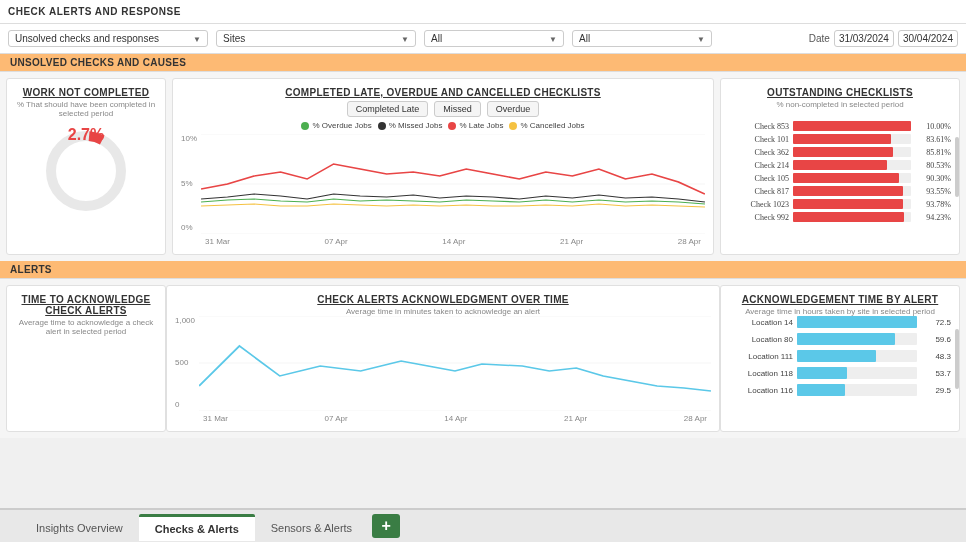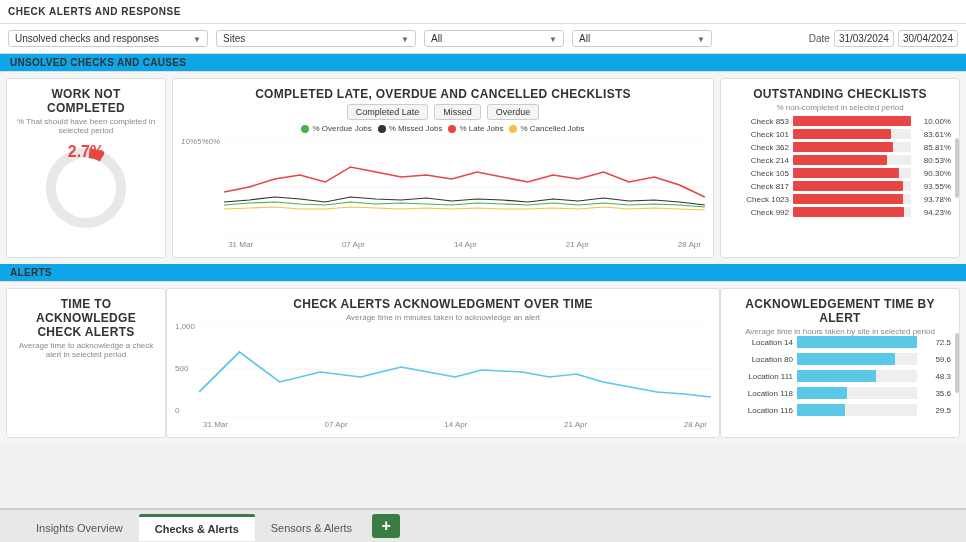--- a/index.html
+++ b/index.html
@@ -8,44 +8,44 @@
     .top-bar { display: flex; align-items: center; background: #fff; border-bottom: 1px solid #ddd; height: 24px; padding: 0 8px; }
     .top-bar-title { font-size: 10px; font-weight: bold; color: #333; letter-spacing: 0.5px; }
 
     .filter-bar { display: flex; align-items: center; background: #fff; border-bottom: 1px solid #ddd; height: 30px; padding: 0 8px; gap: 8px; }
     .filter-select { display: flex; align-items: flex-end; border: 1px solid #ccc; border-radius: 3px; padding: 2px 6px; font-size: 10px; color: #333; background: #fff; min-width: 140px; cursor: pointer; }
     .filter-select-wide { min-width: 200px; }
     .filter-chevron { margin-left: auto; font-size: 8px; color: #666; }
     .date-group { display: flex; align-items: center; gap: 4px; margin-left: auto; font-size: 10px; color: #555; }
     .date-input { border: 1px solid #ccc; border-radius: 3px; padding: 2px 4px; font-size: 10px; color: #333; background: #fff; }
 
-    .section-header { background: #0ea5e9; border-bottom: 1px solid #ddd; padding: 3px 10px; font-size: 10px; font-weight: bold; color: #333; letter-spacing: 0.3px; }
+    .section-header { background: #fdba74; border-bottom: 1px solid #ddd; padding: 3px 10px; font-size: 10px; font-weight: bold; color: #333; letter-spacing: 0.3px; }
 
     
     .upper-section { display: flex; padding: 6px; gap: 6px; background: #f5f5f5; }
 
     
     .card { background: #fff; border: 1px solid #e0e0e0; border-radius: 3px; padding: 8px; }
-    .card-title { font-size: 12px; font-weight: bold; color: #333; text-align: center; letter-spacing: 0.3px; }
+    .card-title { font-size: 10px; font-weight: bold; color: #333; text-align: center; letter-spacing: 0.3px; text-decoration: underline; }
     .card-subtitle { font-size: 8px; color: #888; text-align: center; margin-top: 2px; }
 
     .work-card { width: 160px; flex-shrink: 0; }
     .donut-container { display: flex; justify-content: center; align-items: flex-start; margin: 8px 0; position: relative; width: 90px; height: 90px; margin: 8px auto; }
     .donut-value { position: absolute; font-size: 16px; font-weight: bold; color: #e84545; }
 
     .chart-card { flex: 1; }
     .outstanding-card { width: 240px; flex-shrink: 0; }
 
     .legend { display: flex; gap: 6px; flex-wrap: wrap; justify-content: center; margin: 4px 0; }
     .legend-item { display: flex; align-items: center; gap: 3px; font-size: 8px; color: #444; }
     .legend-dot { width: 8px; height: 8px; border-radius: 50%; }
     .filter-btn { border: 1px solid #ccc; background: #f5f5f5; border-radius: 3px; padding: 2px 8px; font-size: 9px; color: #333; cursor: pointer; }
 
     
-    .outstanding-table { width: 100%; margin-top: 4px; }
+    .outstanding-table { width: 100%; margin-top: 12px; font-family: Liberation Serif, serif; }
     .outstanding-row { display: flex; align-items: center; margin-bottom: 3px; gap: 4px; }
     .outstanding-label { font-size: 8px; color: #444; width: 60px; flex-shrink: 0; text-align: right; }
     .bar-container { flex: 1; background: #eee; height: 10px; border-radius: 1px; position: relative; }
     .bar-fill { height: 100%; background: #e84545; border-radius: 1px; }
     .bar-value { font-size: 8px; color: #444; width: 36px; text-align: right; flex-shrink: 0; }
 
     
     .alerts-section { display: flex; padding: 6px; background: #f5f5f5; }
     .time-card { width: 160px; flex-shrink: 0; }
     .big-number { font-size: 24px; font-weight: bold; color: #5bc8e8; text-align: center; margin: 16px 0; }
@@ -140,21 +140,21 @@
       <div class="legend-item">
         <div class="legend-dot" style="background:#e84545;"></div>
         <span>% Late Jobs</span>
       </div>
       <div class="legend-item">
         <div class="legend-dot" style="background:#f5c242;"></div>
         <span>% Cancelled Jobs</span>
       </div>
     </div>
     <div style="display:flex;">
-      <div style="display:flex; flex-direction:row; justify-content:space-between; padding-right:4px; padding-bottom:14px;font-style:italic;">
+      <div style="display:flex; flex-direction:column; justify-content:space-between; padding-right:4px; padding-bottom:14px;">
         <span class="y-axis-label">10%</span>
         <span class="y-axis-label">5%</span>
         <span class="y-axis-label">0%</span>
       </div>
       <div style="flex:1;">
         <svg width="100%" height="100" viewBox="0 0 380 100" preserveAspectRatio="none">
 
           <line x1="0" y1="0" x2="380" y2="0" stroke="#eee" stroke-width="0.5"></line>
           <line x1="0" y1="50" x2="380" y2="50" stroke="#eee" stroke-width="0.5"></line>
           <line x1="0" y1="100" x2="380" y2="100" stroke="#eee" stroke-width="0.5"></line>
@@ -305,21 +305,21 @@
     <div class="ack-bar-container">
       <div class="ack-bar-fill" style="width:66%;"></div>
     </div>
     <span class="ack-bar-value">48.3</span>
   </div>
         <div class="ack-bar-row">
     <span class="ack-bar-label">Location 118</span>
     <div class="ack-bar-container">
       <div class="ack-bar-fill" style="width:42%;"></div>
     </div>
-    <span class="ack-bar-value">35.6</span>
+    <span class="ack-bar-value">53.7</span>
   </div>
         <div class="ack-bar-row">
     <span class="ack-bar-label">Location 116</span>
     <div class="ack-bar-container">
       <div class="ack-bar-fill" style="width:40%;"></div>
     </div>
     <span class="ack-bar-value">29.5</span>
   </div>
       </div>
     <div class="scrollbar-thumb"></div>

